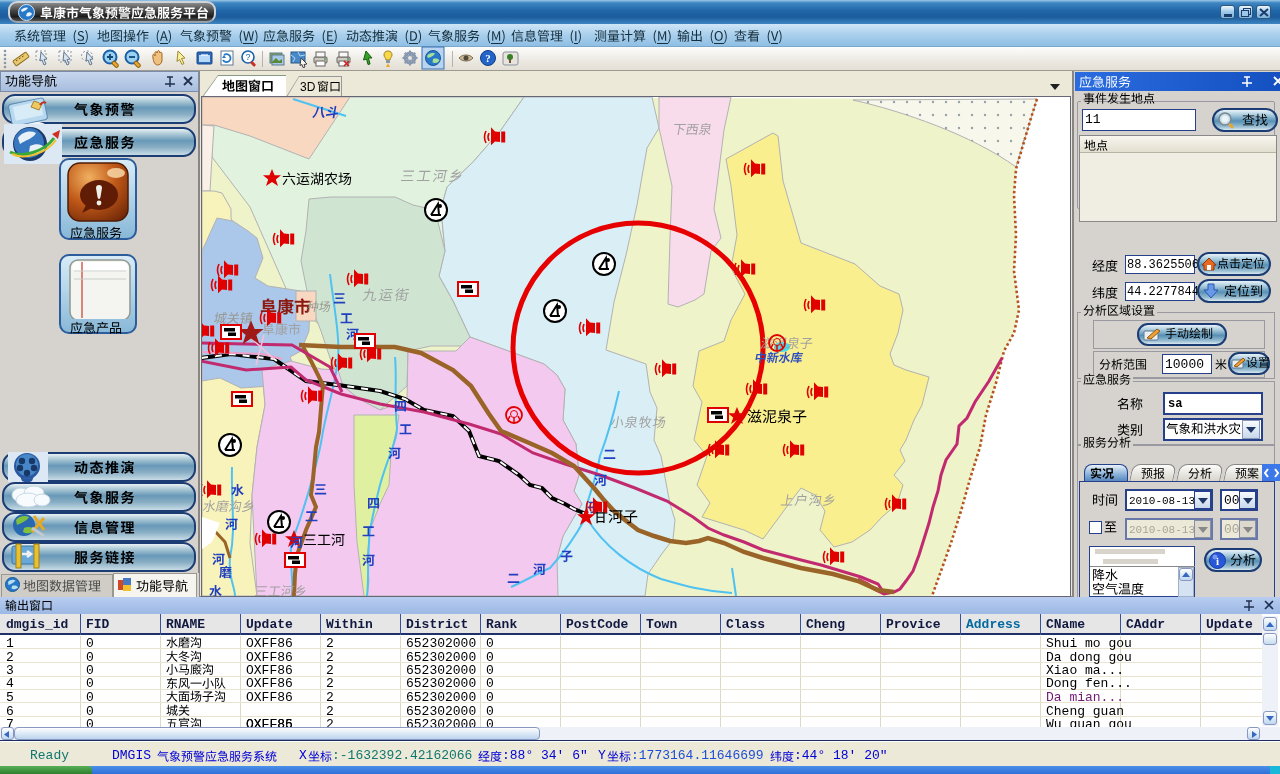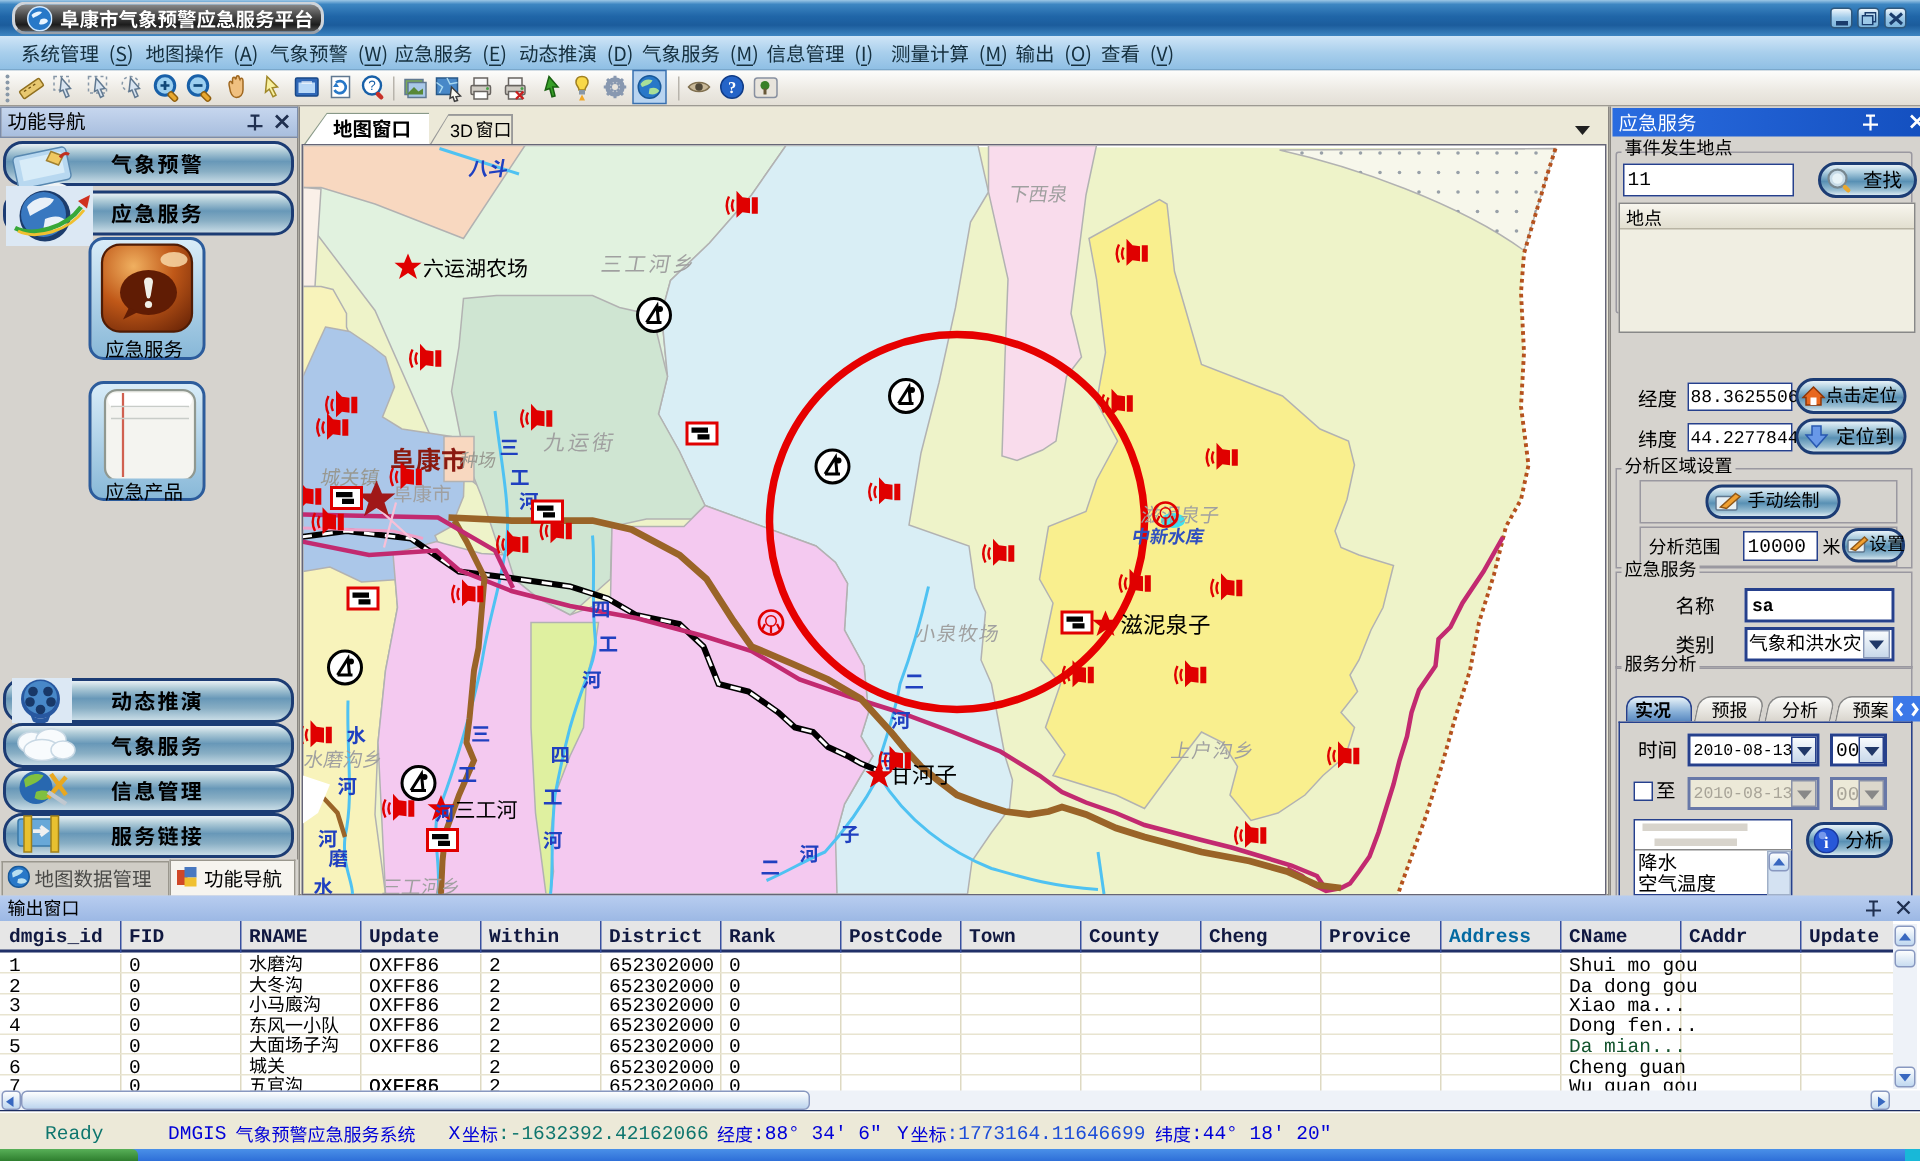--- a/index.html
+++ b/index.html
@@ -1492,21 +1492,21 @@
 <div class="abs" style="left:326px;top:617px;font:13px 'Liberation Mono';font-weight:bold;color:#101840">Within</div>
 <div class="abs" style="left:320px;top:614px;width:1px;height:21px;background:#3850a0"></div>
 <div class="abs" style="left:406px;top:617px;font:13px 'Liberation Mono';font-weight:bold;color:#101840">District</div>
 <div class="abs" style="left:400px;top:614px;width:1px;height:21px;background:#3850a0"></div>
 <div class="abs" style="left:486px;top:617px;font:13px 'Liberation Mono';font-weight:bold;color:#101840">Rank</div>
 <div class="abs" style="left:480px;top:614px;width:1px;height:21px;background:#3850a0"></div>
 <div class="abs" style="left:566px;top:617px;font:13px 'Liberation Mono';font-weight:bold;color:#101840">PostCode</div>
 <div class="abs" style="left:560px;top:614px;width:1px;height:21px;background:#3850a0"></div>
 <div class="abs" style="left:646px;top:617px;font:13px 'Liberation Mono';font-weight:bold;color:#101840">Town</div>
 <div class="abs" style="left:640px;top:614px;width:1px;height:21px;background:#3850a0"></div>
-<div class="abs" style="left:726px;top:617px;font:13px 'Liberation Mono';font-weight:bold;color:#101840">County</div>
+<div class="abs" style="left:726px;top:617px;font:13px 'Liberation Mono';font-weight:bold;color:#101840">Class</div>
 <div class="abs" style="left:720px;top:614px;width:1px;height:21px;background:#3850a0"></div>
 <div class="abs" style="left:806px;top:617px;font:13px 'Liberation Mono';font-weight:bold;color:#101840">Cheng</div>
 <div class="abs" style="left:800px;top:614px;width:1px;height:21px;background:#3850a0"></div>
 <div class="abs" style="left:886px;top:617px;font:13px 'Liberation Mono';font-weight:bold;color:#101840">Provice</div>
 <div class="abs" style="left:880px;top:614px;width:1px;height:21px;background:#3850a0"></div>
 <div class="abs" style="left:966px;top:617px;font:13px 'Liberation Mono';font-weight:bold;color:#0369a1">Address</div>
 <div class="abs" style="left:960px;top:614px;width:1px;height:21px;background:#3850a0"></div>
 <div class="abs" style="left:1046px;top:617px;font:13px 'Liberation Mono';font-weight:bold;color:#101840">CName</div>
 <div class="abs" style="left:1040px;top:614px;width:1px;height:21px;background:#3850a0"></div>
 <div class="abs" style="left:1126px;top:617px;font:13px 'Liberation Mono';font-weight:bold;color:#101840">CAddr</div>
@@ -1602,21 +1602,21 @@
       <use href="#g43691" x="1000"></use>
       <use href="#g13276" x="2000"></use>
       <use href="#g15353" x="3000"></use>
       <use href="#g23171" x="4000"></use>
     </g>
   </svg>
 <div class="abs" style="left:246px;top:690px;font:13px 'Liberation Mono';color:#000">OXFF86</div>
 <div class="abs" style="left:326px;top:690px;font:13px 'Liberation Mono';color:#000">2</div>
 <div class="abs" style="left:406px;top:690px;font:13px 'Liberation Mono';color:#000">652302000</div>
 <div class="abs" style="left:486px;top:690px;font:13px 'Liberation Mono';color:#000">0</div>
-<div class="abs" style="left:1046px;top:690px;font:13px 'Liberation Mono';color:#14532d">Da mian...</div>
+<div class="abs" style="left:1046px;top:690px;font:13px 'Liberation Mono';color:#701a75">Da mian...</div>
 <div class="abs" style="left:6px;top:704px;font:13px 'Liberation Mono';color:#000">6</div>
 <div class="abs" style="left:86px;top:704px;font:13px 'Liberation Mono';color:#000">0</div>
 <svg style="position:absolute;left:166px;top:702.5px;overflow:visible" width="24" height="15">
     <g fill="#000000" transform="translate(0,11.8) scale(0.01200,-0.01200)">
       <use href="#g13486" x="0"></use>
       <use href="#g10921" x="1000"></use>
     </g>
   </svg>
 <div class="abs" style="left:246px;top:717px;font:13px 'Liberation Mono';color:#000">OXFF85</div>
 <div class="abs" style="left:326px;top:704px;font:13px 'Liberation Mono';color:#000">2</div>

